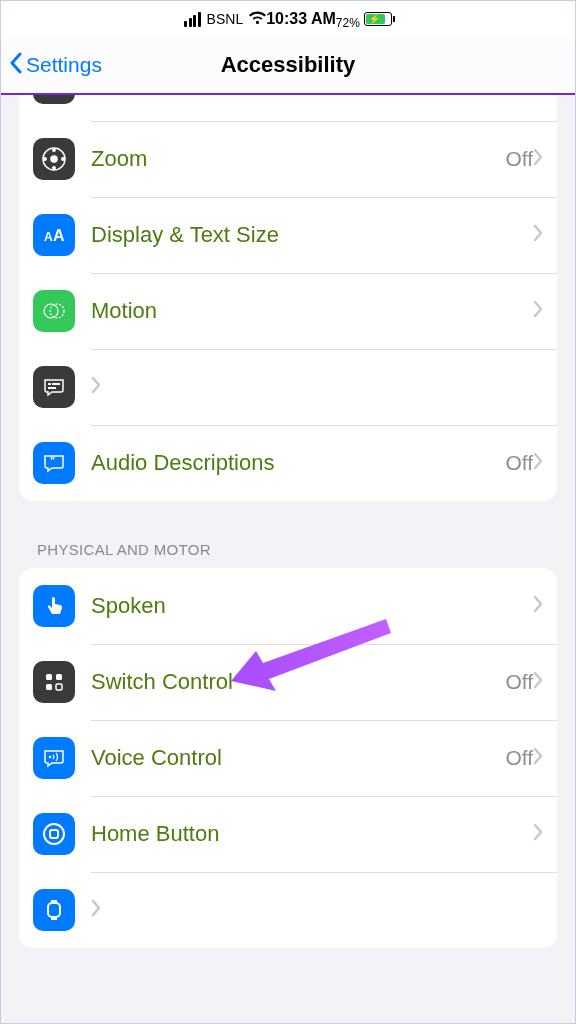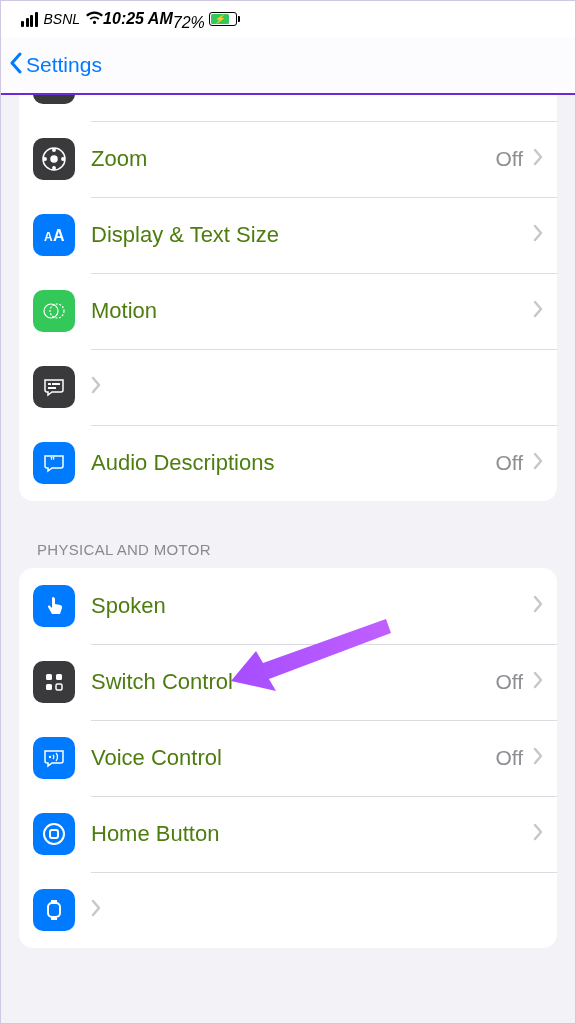--- a/index.html
+++ b/index.html
@@ -10,38 +10,37 @@
       background: #f2f2f7;
       overflow: hidden;
       position: relative;
       border: 1px solid #d0c8e0;
     }
     .status-bar {
       height: 36px;
       background: #fff;
       display: flex;
       align-items: center;
-      justify-content: flex-start;
-      padding: 0 20px;
+      justify-content: center;
+      padding: 0 10px;
       font-size: 15px;
       font-weight: 600;
-      font-style: italic;
     }
     .status-left { display: flex; align-items: center; gap: 6px; }
     .signal-bars { display: flex; align-items: flex-end; gap: 1.5px; }
     .signal-bars span { width: 3px; background: #000; border-radius: 1px; }
     .signal-bars span:nth-child(1){height:6px}
     .signal-bars span:nth-child(2){height:9px}
     .signal-bars span:nth-child(3){height:12px}
     .signal-bars span:nth-child(4){height:15px}
     .carrier { font-size: 14px; font-weight: 500; }
     .wifi-icon { font-size: 14px; }
     .status-time { font-weight: 600; font-size: 16px; }
     .status-right { display: flex; align-items: center; gap: 4px; }
-    .battery-pct { font-size: 16px; font-weight: 500; margin-top: 8px; }
+    .battery-pct { font-size: 12px; font-weight: 500; margin-top: 8px; }
     .battery { width: 28px; height: 14px; border: 1.5px solid #000; border-radius: 3px; position: relative; }
     .battery::after { content:""; position:absolute; right:-4px; top:3px; width:2px; height:6px; background:#000; border-radius:0 1px 1px 0; }
     .battery-fill { position:absolute; left:1px; top:1px; bottom:1px; width:72%; background:#34c759; border-radius:1.5px; display:flex; align-items:center; justify-content:center;}
     .bolt { color:#000; font-size:9px; line-height:1; }
 
     .nav-bar {
       height: 58px;
       background: #fcfcfe;
       border-bottom: 2px solid #6d28d9;
       display: flex;
@@ -54,21 +53,21 @@
     .nav-title { position:absolute; left:0; right:0; text-align:center; font-size:22px; font-weight:700; color:#000; pointer-events:none; }
 
     .content { padding: 0 18px; }
     .section { background:#fff; border-radius:14px; overflow:hidden; }
     .section-1 { margin-top: 0; border-radius: 0 0 14px 14px; }
     .section-header { font-size:15px; color:#8a8a8e; padding: 40px 10px 10px 18px; letter-spacing:0.3px; }
     .row { display:flex; align-items:center; min-height:76px; padding: 0 14px; position:relative; }
     .row + .row::before { content:""; position:absolute; left:72px; right:0; top:0; height:1px; background:#dcdce0; }
     .row-icon { width:42px; height:42px; border-radius:10px; display:flex; align-items:center; justify-content:center; flex-shrink:0; margin-right:16px; }
     .row-label { font-size:22px; color:#4d7c0f; flex:1; }
-    .row-value { font-size:21px; color:#8e8e93; margin-right:10px; }
+    .row-value { font-size:21px; color:#8e8e93; }
     .chevron { color:#c7c7cc; }
     .chevron svg { width:10px; height:18px; }
     .partial { margin-top:-50px; }
 
     .ic-dark { background:#3a3a3c; color:#fff; }
     .ic-blue { background:#007aff; color:#fff; }
     .ic-green { background:#34c759; color:#fff; }
 
     .arrow-annotation {
       position: absolute;
@@ -90,40 +89,41 @@
         <span></span>
         <span></span>
       </div>
     <span class="carrier">BSNL</span>
     <span class="wifi-icon">
       <svg width="17" height="13" viewBox="0 0 17 13">
           <path fill="#000" d="M8.5 13a1.6 1.6 0 100-3.2 1.6 1.6 0 000 3.2zm-3.6-4.3a5.1 5.1 0 017.2 0l1.3-1.3a7 7 0 00-9.8 0l1.3 1.3zM1.6 5.5a9.8 9.8 0 0113.8 0L17 4a12 12 0 00-17 0l1.6 1.5z"></path>
         </svg>
     </span>
   </div>
-  <div class="status-time">10:25 AM</div>
+  <div class="status-time">10:33 AM</div>
   <div class="status-right">
     <span class="battery-pct">72%</span>
     <div class="battery">
         <div class="battery-fill">
           <span class="bolt">⚡</span>
         </div>
       </div>
   </div>
 </div>
 
 <div class="nav-bar">
   <div class="back-btn">
     <span class="back-chevron">
       <svg viewBox="0 0 12 22">
           <path fill="none" stroke="#007aff" stroke-width="3" stroke-linecap="round" stroke-linejoin="round" d="M10 2 2 11l8 9"></path>
         </svg>
     </span>
     <span>Settings</span>
   </div>
+  <div class="nav-title">Accessibility</div>
 </div>
 
 <div class="content">
   <div class="section section-1">
 
     <div class="row partial">
       <div class="row-icon ic-dark">
         
       </div>
 

